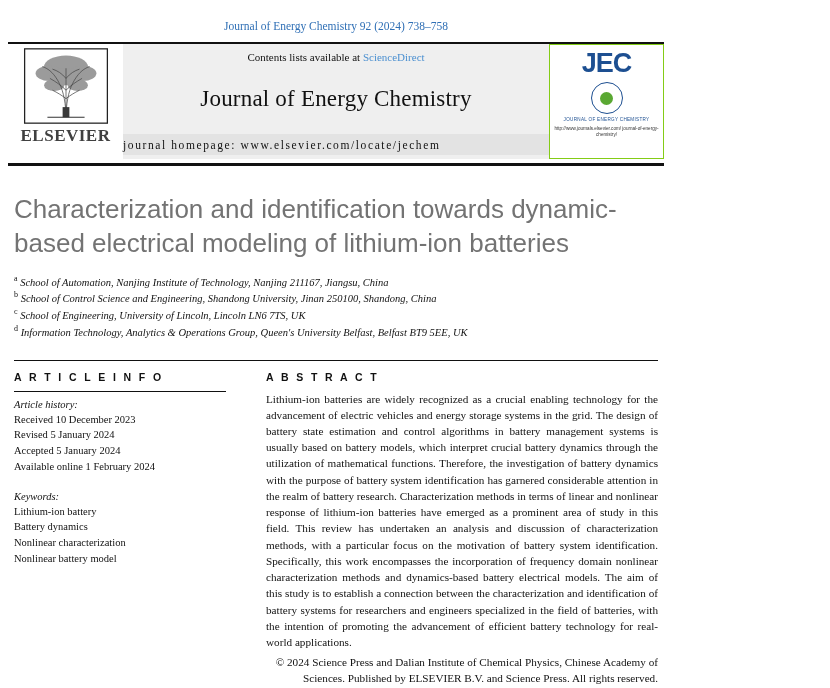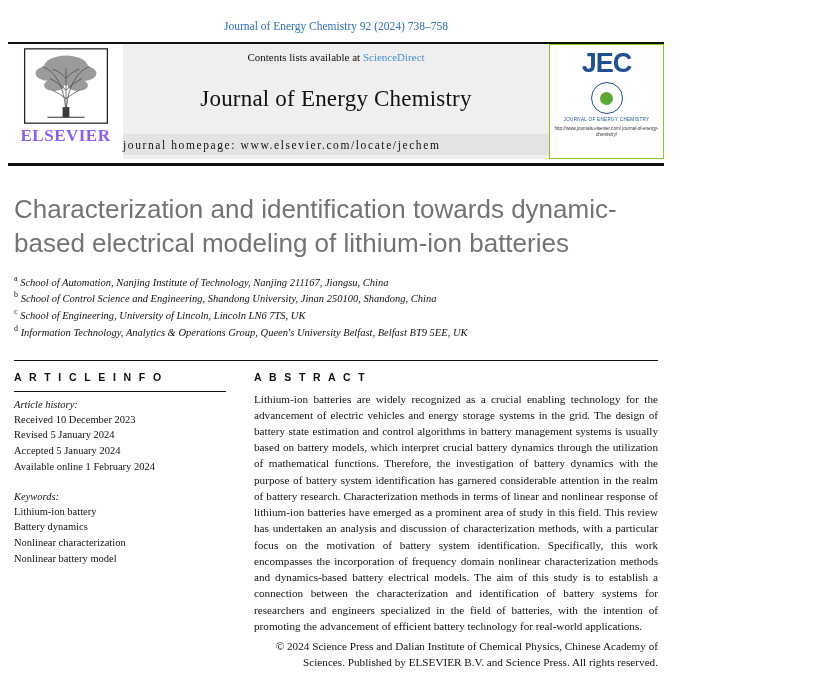--- a/index.html
+++ b/index.html
@@ -53,21 +53,21 @@
     box-sizing: border-box;
   }
   .elsevier-tree {
     width: 86px;
     height: 76px;
   }
   .elsevier-word {
     font-family: "Liberation Serif", serif;
     font-size: 17px;
     letter-spacing: 0.5px;
-    color: #8b5cf6;
+    color: #404040;
     font-weight: bold;
     margin-top: 2px;
     text-align: center;
   }
   .center-box {
     flex: 1 1 auto;
     background: #efefef;
     display: flex;
     flex-direction: column;
     justify-content: space-between;
@@ -199,21 +199,21 @@
   }
 
   
   .rule-thin {
     border-top: 1px solid #111;
     margin: 20px 14px 0 14px;
   }
   .columns {
     display: flex;
     margin: 10px 14px 0 14px;
-    gap: 28px;
+    gap: 40px;
   }
   .col-info {
     width: 212px;
     flex: 0 0 212px;
   }
   .col-abs {
     flex: 1 1 auto;
   }
   .sec-head {
     font-family: "Liberation Sans", sans-serif;

